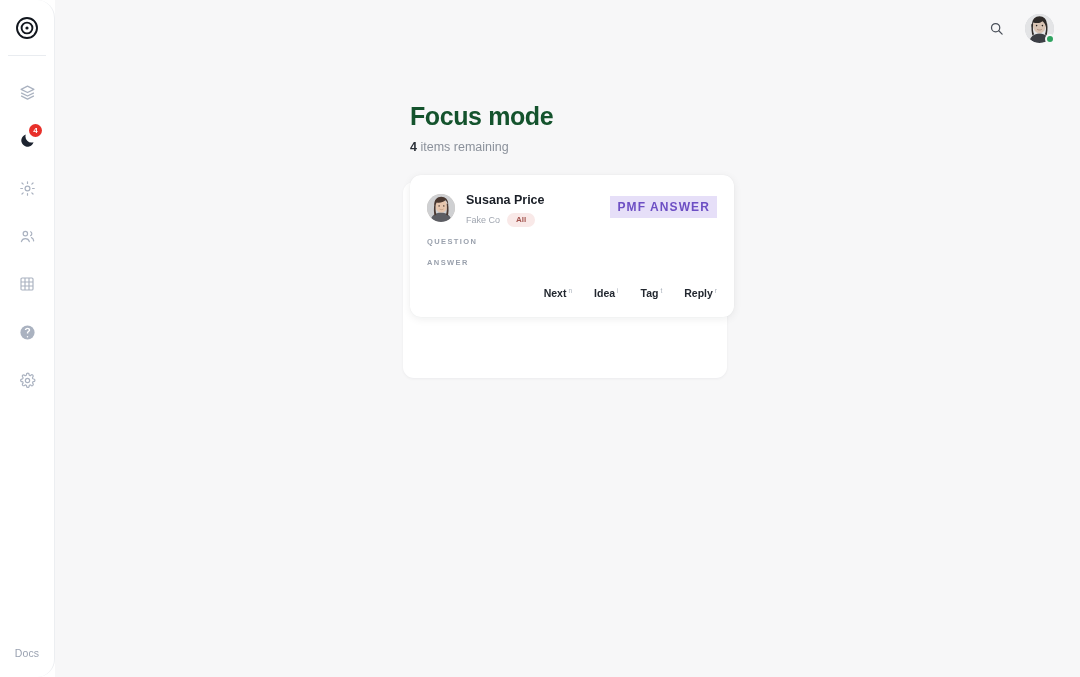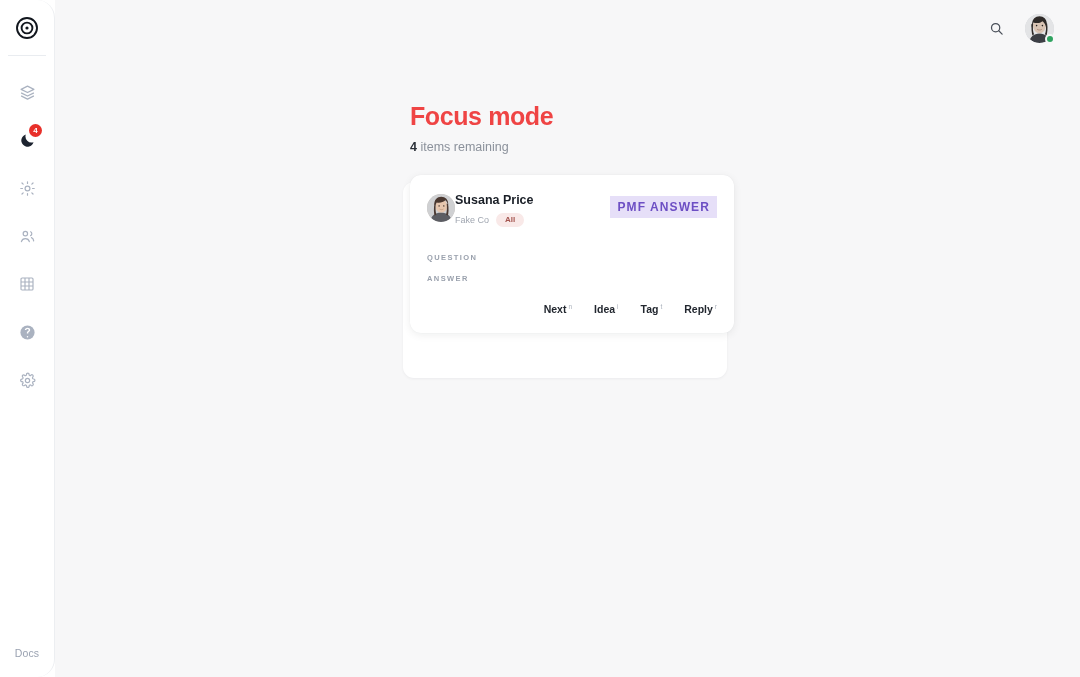--- a/index.html
+++ b/index.html
@@ -156,21 +156,21 @@
   }
 
   .content {
     padding-left: 355px;
     padding-top: 46px;
   }
 
   .page-title {
     font-size: 25px;
     font-weight: 700;
-    color: #ef4444;
+    color: #14532d;
     letter-spacing: -0.4px;
     line-height: 1.15;
   }
 
   .subtitle {
     margin-top: 9px;
     font-size: 12.5px;
     color: #8b919b;
   }
   .subtitle .count {
@@ -214,20 +214,21 @@
   .person-avatar {
     width: 28px; height: 28px;
     border-radius: 50%;
     overflow: hidden;
     flex: 0 0 28px;
     background: #c9c4c0;
     margin-top: 1px;
   }
 
   .person-meta {
+    margin-left: 11px;
     flex: 1;
     min-width: 0;
   }
 
   .person-name {
     font-size: 12.5px;
     font-weight: 700;
     color: #1a1f27;
     line-height: 1.2;
   }
@@ -267,21 +268,21 @@
   }
 
   .field-label {
     font-size: 7.5px;
     font-weight: 700;
     letter-spacing: 1.4px;
     color: #9aa1ad;
     text-transform: uppercase;
   }
 
-  .q-label { margin-top: 26px; }
+  .q-label { margin-top: 10px; }
   .question-text {
     margin-top: 8px;
     font-size: 11.5px;
     font-weight: 700;
     color: #1d222a;
     line-height: 1.3;
   }
   .a-label { margin-top: 12px; }
   .answer-text {
     margin-top: 8px;

